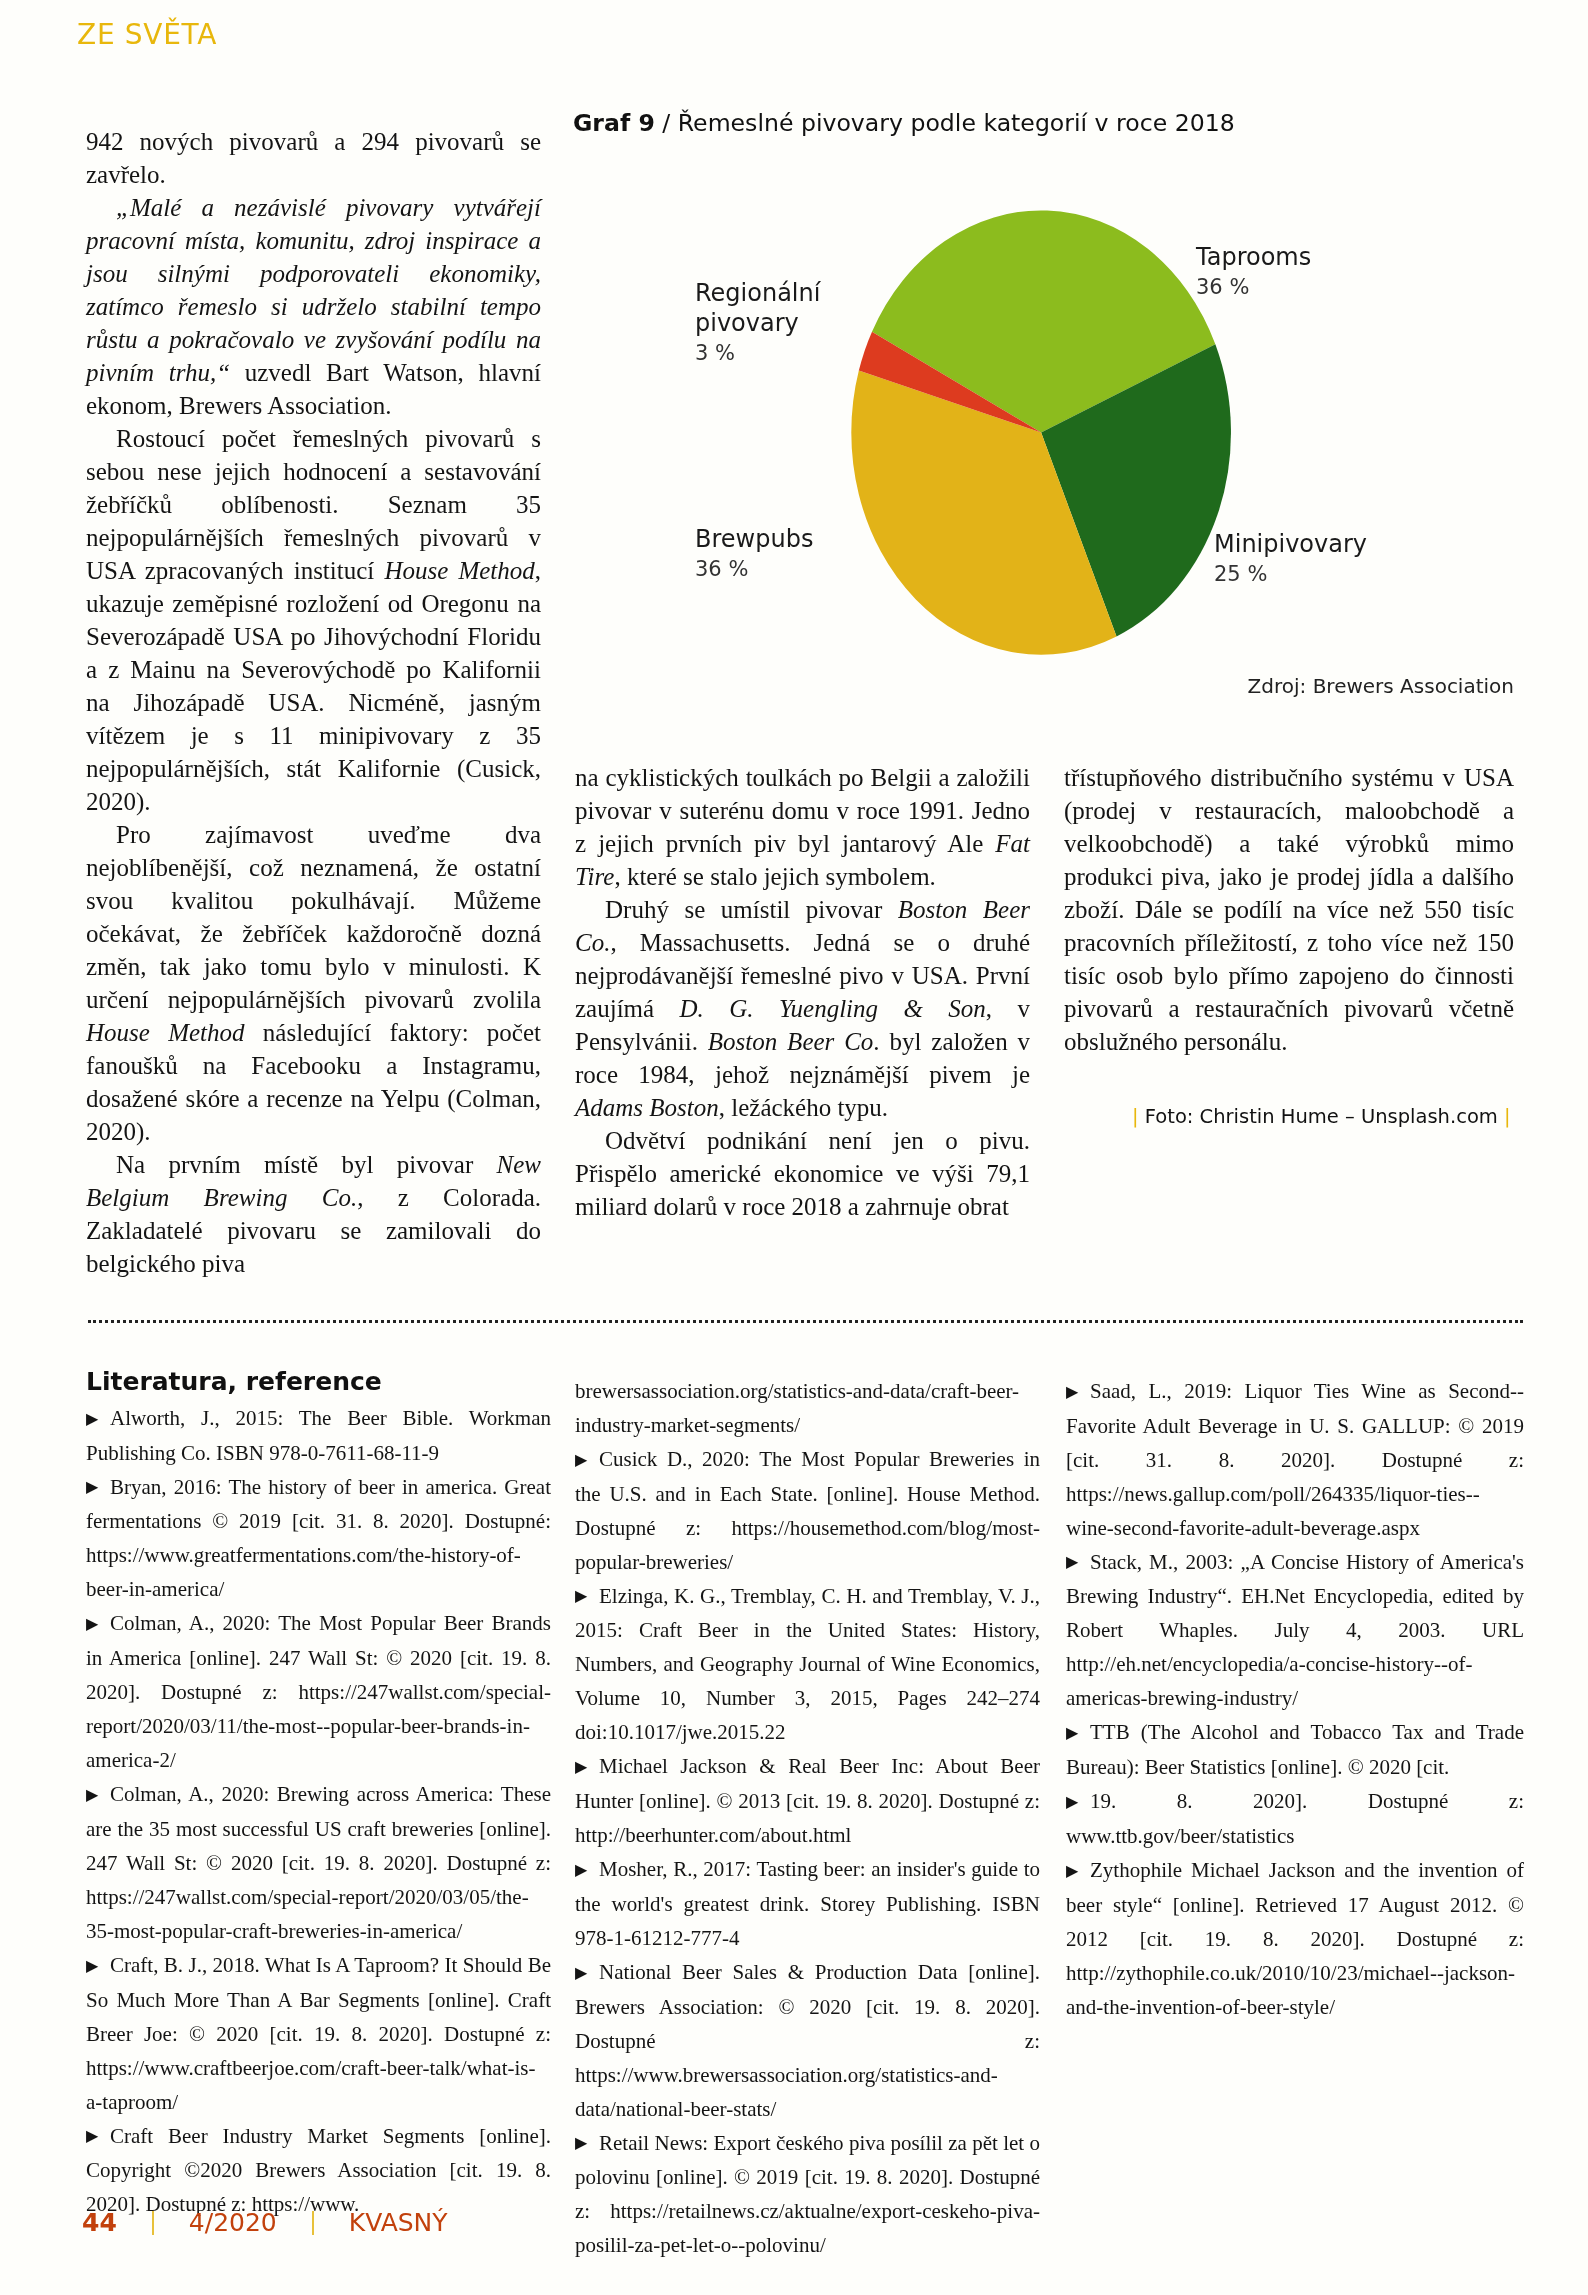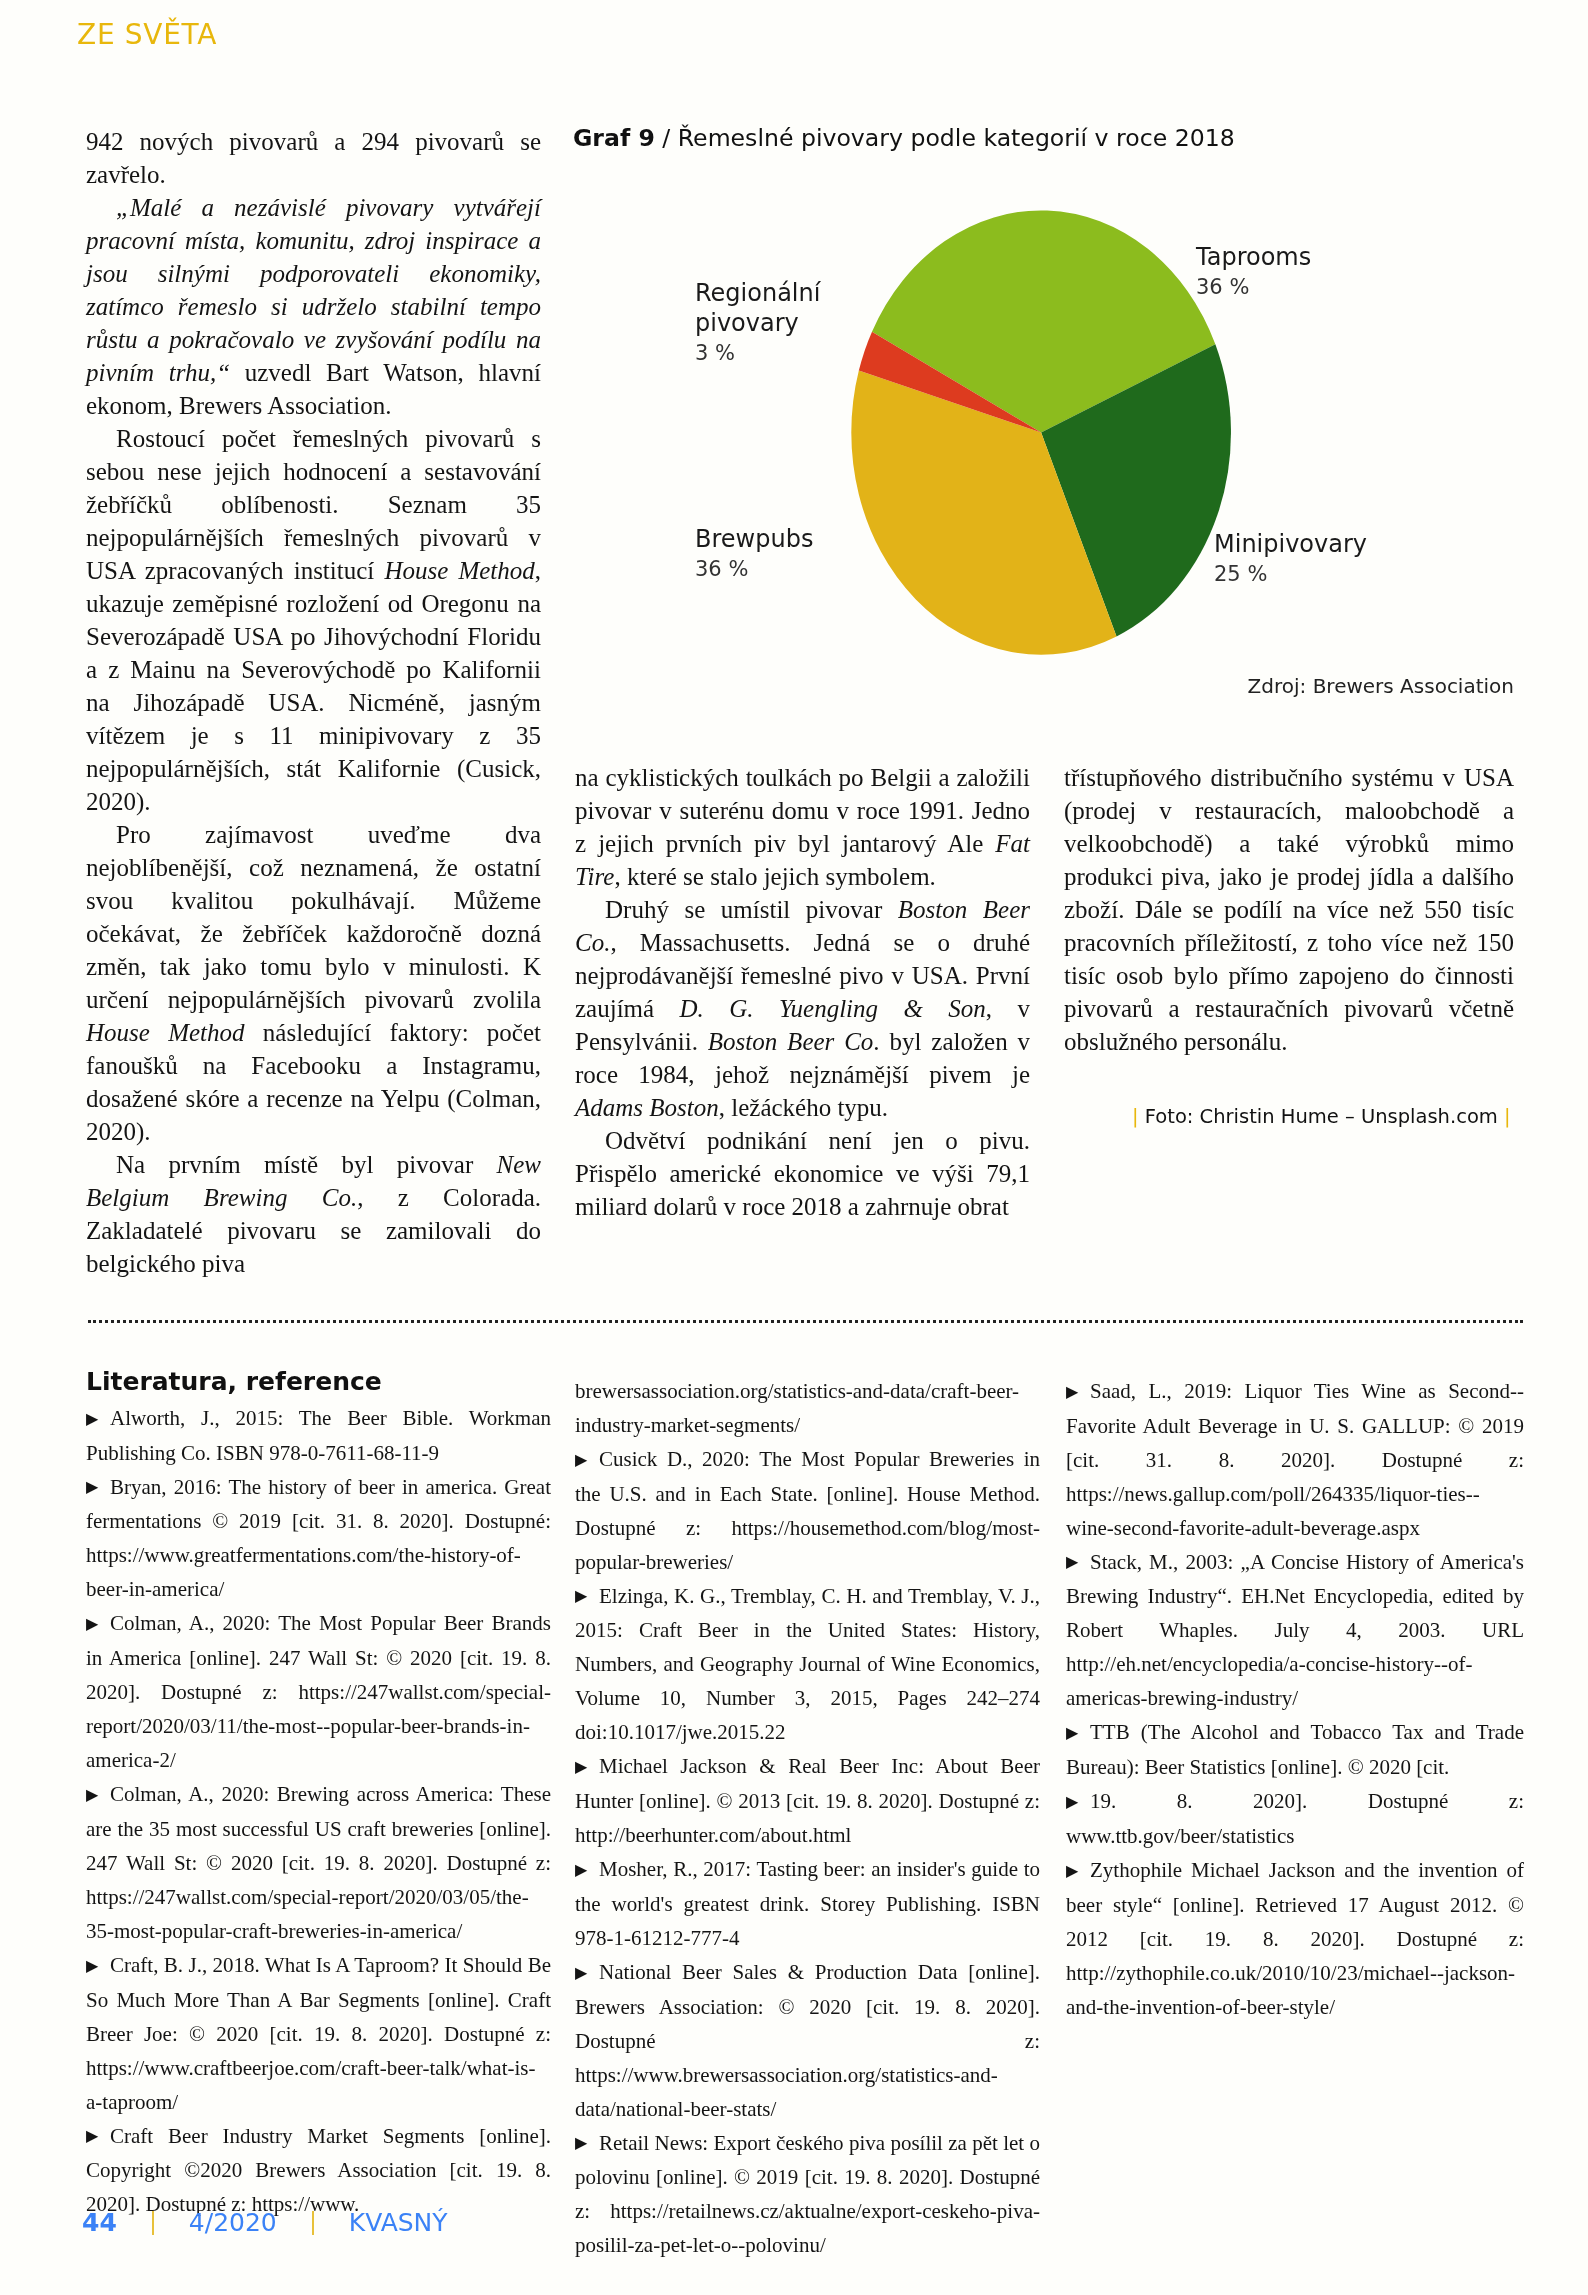--- a/index.html
+++ b/index.html
@@ -18,21 +18,21 @@
     font-size: 25px; line-height: 33px; text-align: justify; hyphens: manual;
   }
   .col p { margin: 0; text-indent: 0; }
   .col p.ind { text-indent: 30px; }
   .col1 { left: 86px; top: 125px; width: 455px; }
   .col2 { left: 575px; top: 761px; width: 455px; }
   .col3 { left: 1064px; top: 761px; width: 450px; }
   i, .it { font-style: italic; }
 
   .chart-title {
-    position: absolute; left: 573px; top: 124px;
+    position: absolute; left: 573px; top: 109px;
     font-family: "DejaVu Sans", sans-serif; font-size: 23.6px; color: #111;
   }
   .chart-title b { font-weight: bold; }
   .pie-svg { position: absolute; left: 573px; top: 168px; width: 943px; height: 552px; }
   .pie-label {
     position: absolute; font-family: "DejaVu Sans", sans-serif; font-size: 24px; line-height: 30px; color: #1a1a1a;
   }
   .pie-label .pct { font-size: 21px; color: #333; }
   .source {
     position: absolute; right: 74px; top: 674px;
@@ -58,21 +58,21 @@
     font-size: 21px; line-height: 34px; text-align: justify;
   }
   .refcol .ref { margin: 0; }
   .refcol .tri { display: inline-block; width: 24px; font-size: 16px; vertical-align: 1.3px; }
   .refs-a { left: 86px; top: 1401px; width: 465px; }
   .refs-b { left: 575px; top: 1374px; width: 465px; }
   .refs-c { left: 1066px; top: 1374px; width: 458px; }
 
   .footer {
     position: absolute; left: 82px; top: 2208px;
-    font-family: "DejaVu Sans", sans-serif; font-size: 25px; color: #3b82f6;
+    font-family: "DejaVu Sans", sans-serif; font-size: 25px; color: #c2410c;
     display: flex; align-items: center;
   }
   .footer .page { font-weight: bold; }
   .footer .sep { display: inline-block; width: 2px; height: 24px; background: #e8c13a; margin: 0 35px; }
 </style>
 </head>
 <body>
 
 <div class="section-label">ZE SVĚTA</div>
 

